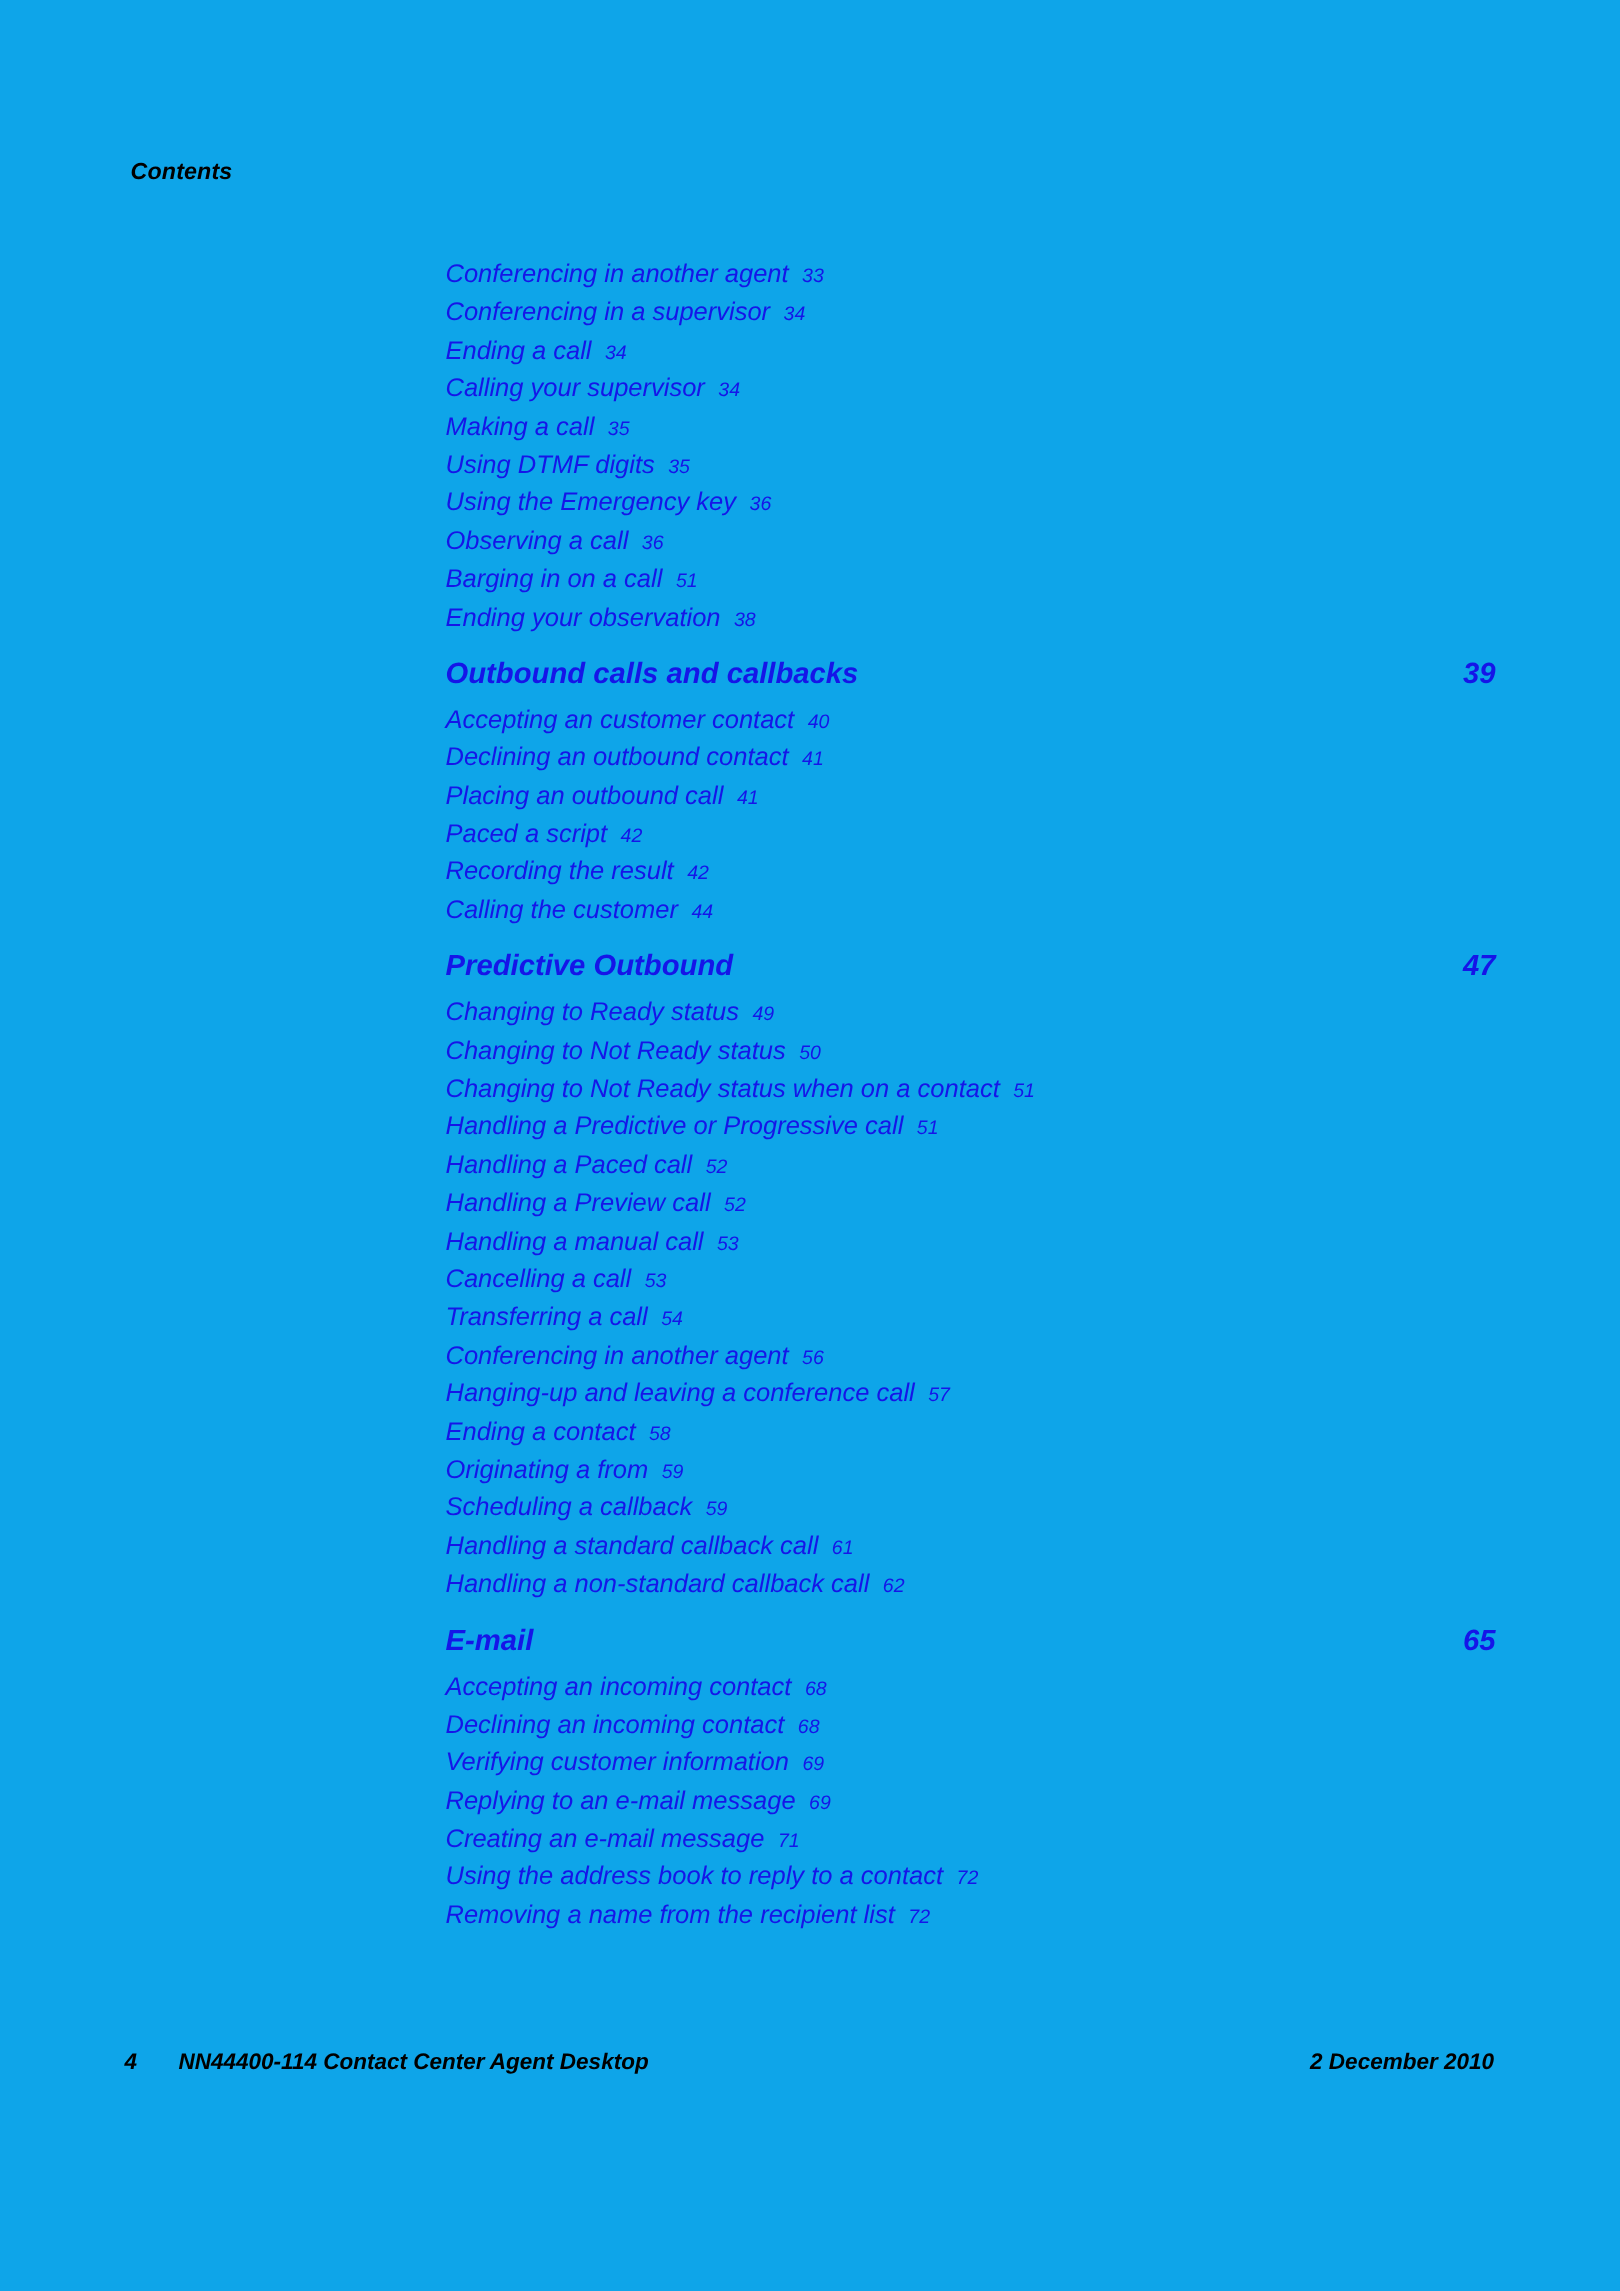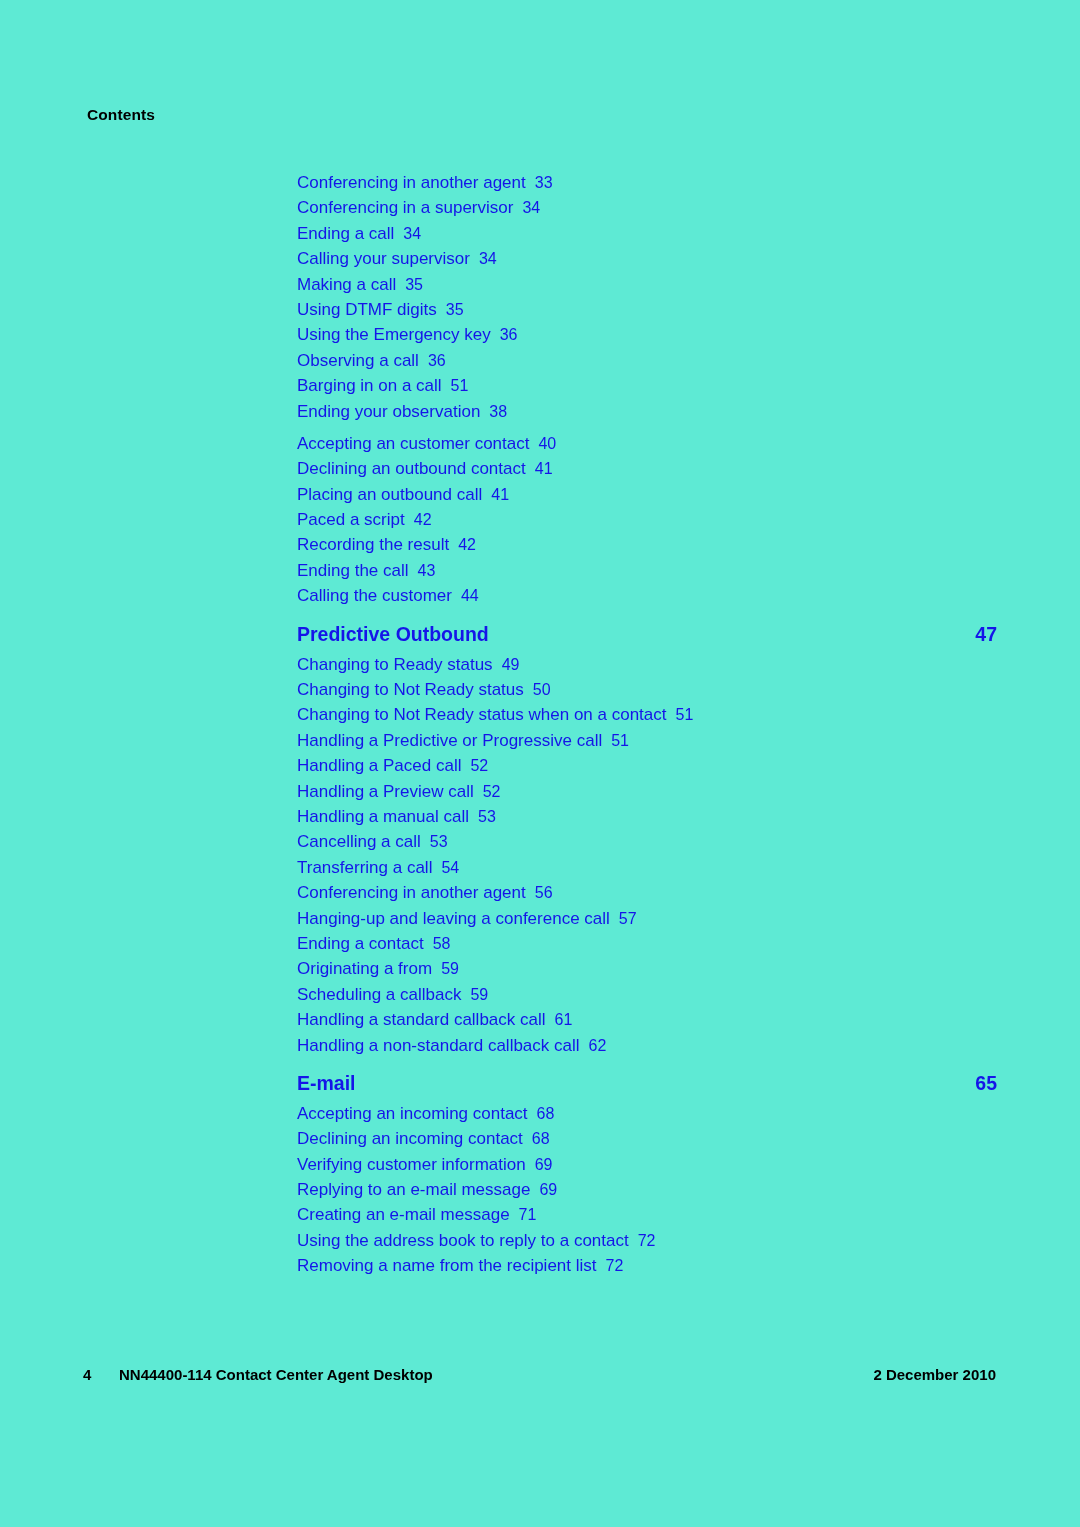--- a/index.html
+++ b/index.html
@@ -9,23 +9,24 @@
     background: #ffffff;
   }
   body {
     font-family: "Liberation Sans", sans-serif;
     -webkit-font-smoothing: antialiased;
   }
   .page {
     position: relative;
     width: 1080px;
     height: 1527px;
-    background: #5eead4;
+    background: #0ea5e9;
     overflow: hidden;
     box-sizing: border-box;
+    font-style: italic;
   }
 
   
   .running-header {
     position: absolute;
     left: 87px;
     top: 106px;
     font-size: 15.5px;
     font-weight: bold;
     color: #000000;
@@ -52,21 +53,21 @@
     height: 25.4px;
   }
   .toc-row.entry .label-wrap {
     white-space: nowrap;
     color: #1515e8;
     font-size: 17px;
     line-height: 25.4px;
   }
   .toc-row.entry .page-no {
     color: #1515e8;
-    font-size: 16px;
+    font-size: 13px;
     line-height: 25.4px;
     padding-left: 9px;
   }
 
   
   .toc-row.heading {
     height: 36px;
     align-items: baseline;
   }
   .toc-row.heading .label-wrap {
@@ -148,37 +149,38 @@
       <div class="toc-row entry">
         <span class="label-wrap"><span>Observing a call</span><span class="page-no">36</span></span>
       </div>
       <div class="toc-row entry">
         <span class="label-wrap"><span>Barging in on a call</span><span class="page-no">51</span></span>
       </div>
       <div class="toc-row entry">
         <span class="label-wrap"><span>Ending your observation</span><span class="page-no">38</span></span>
       </div>
       <div class="heading-spacer-top"></div>
+      <div class="toc-row heading">
+        <span class="label-wrap"><span>Outbound calls and callbacks</span></span>
+        <span class="right-page">39</span>
+      </div>
       <div class="toc-row entry">
         <span class="label-wrap"><span>Accepting an customer contact</span><span class="page-no">40</span></span>
       </div>
       <div class="toc-row entry">
         <span class="label-wrap"><span>Declining an outbound contact</span><span class="page-no">41</span></span>
       </div>
       <div class="toc-row entry">
         <span class="label-wrap"><span>Placing an outbound call</span><span class="page-no">41</span></span>
       </div>
       <div class="toc-row entry">
         <span class="label-wrap"><span>Paced a script</span><span class="page-no">42</span></span>
       </div>
       <div class="toc-row entry">
         <span class="label-wrap"><span>Recording the result</span><span class="page-no">42</span></span>
-      </div>
-      <div class="toc-row entry">
-        <span class="label-wrap"><span>Ending the call</span><span class="page-no">43</span></span>
       </div>
       <div class="toc-row entry">
         <span class="label-wrap"><span>Calling the customer</span><span class="page-no">44</span></span>
       </div>
       <div class="heading-spacer-top"></div>
       <div class="toc-row heading">
         <span class="label-wrap"><span>Predictive Outbound</span></span>
         <span class="right-page">47</span>
       </div>
       <div class="toc-row entry">

